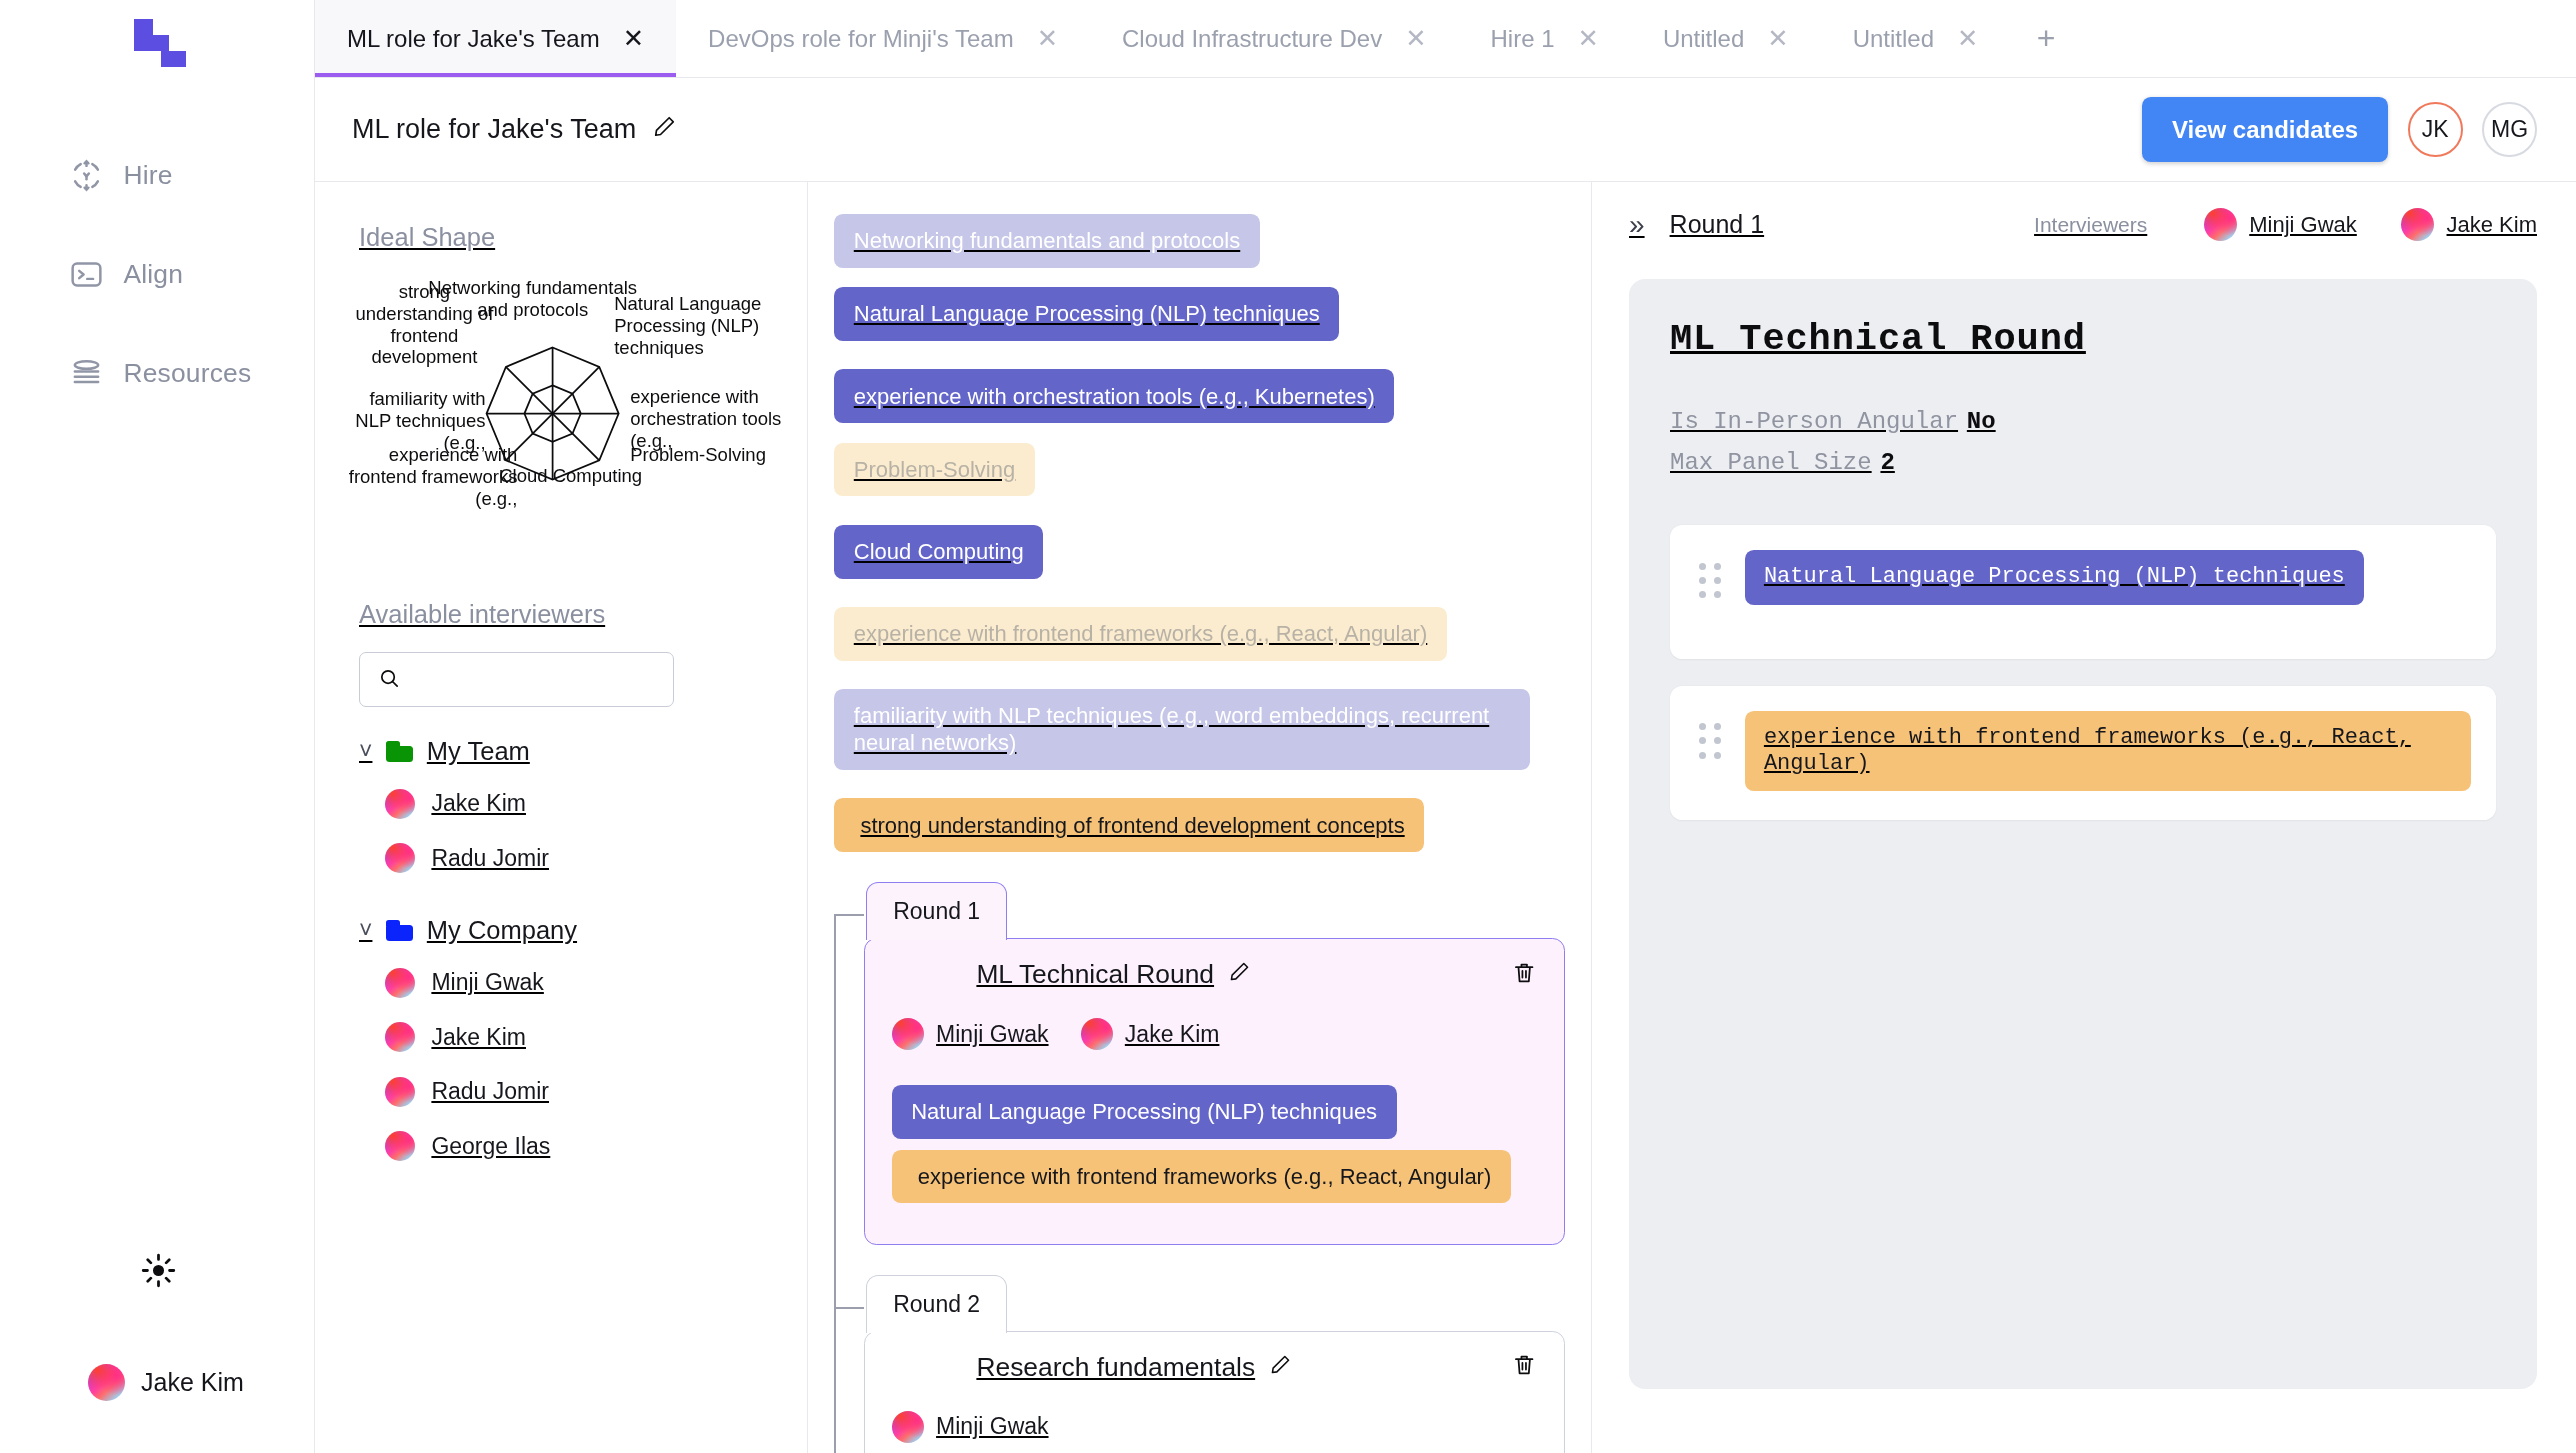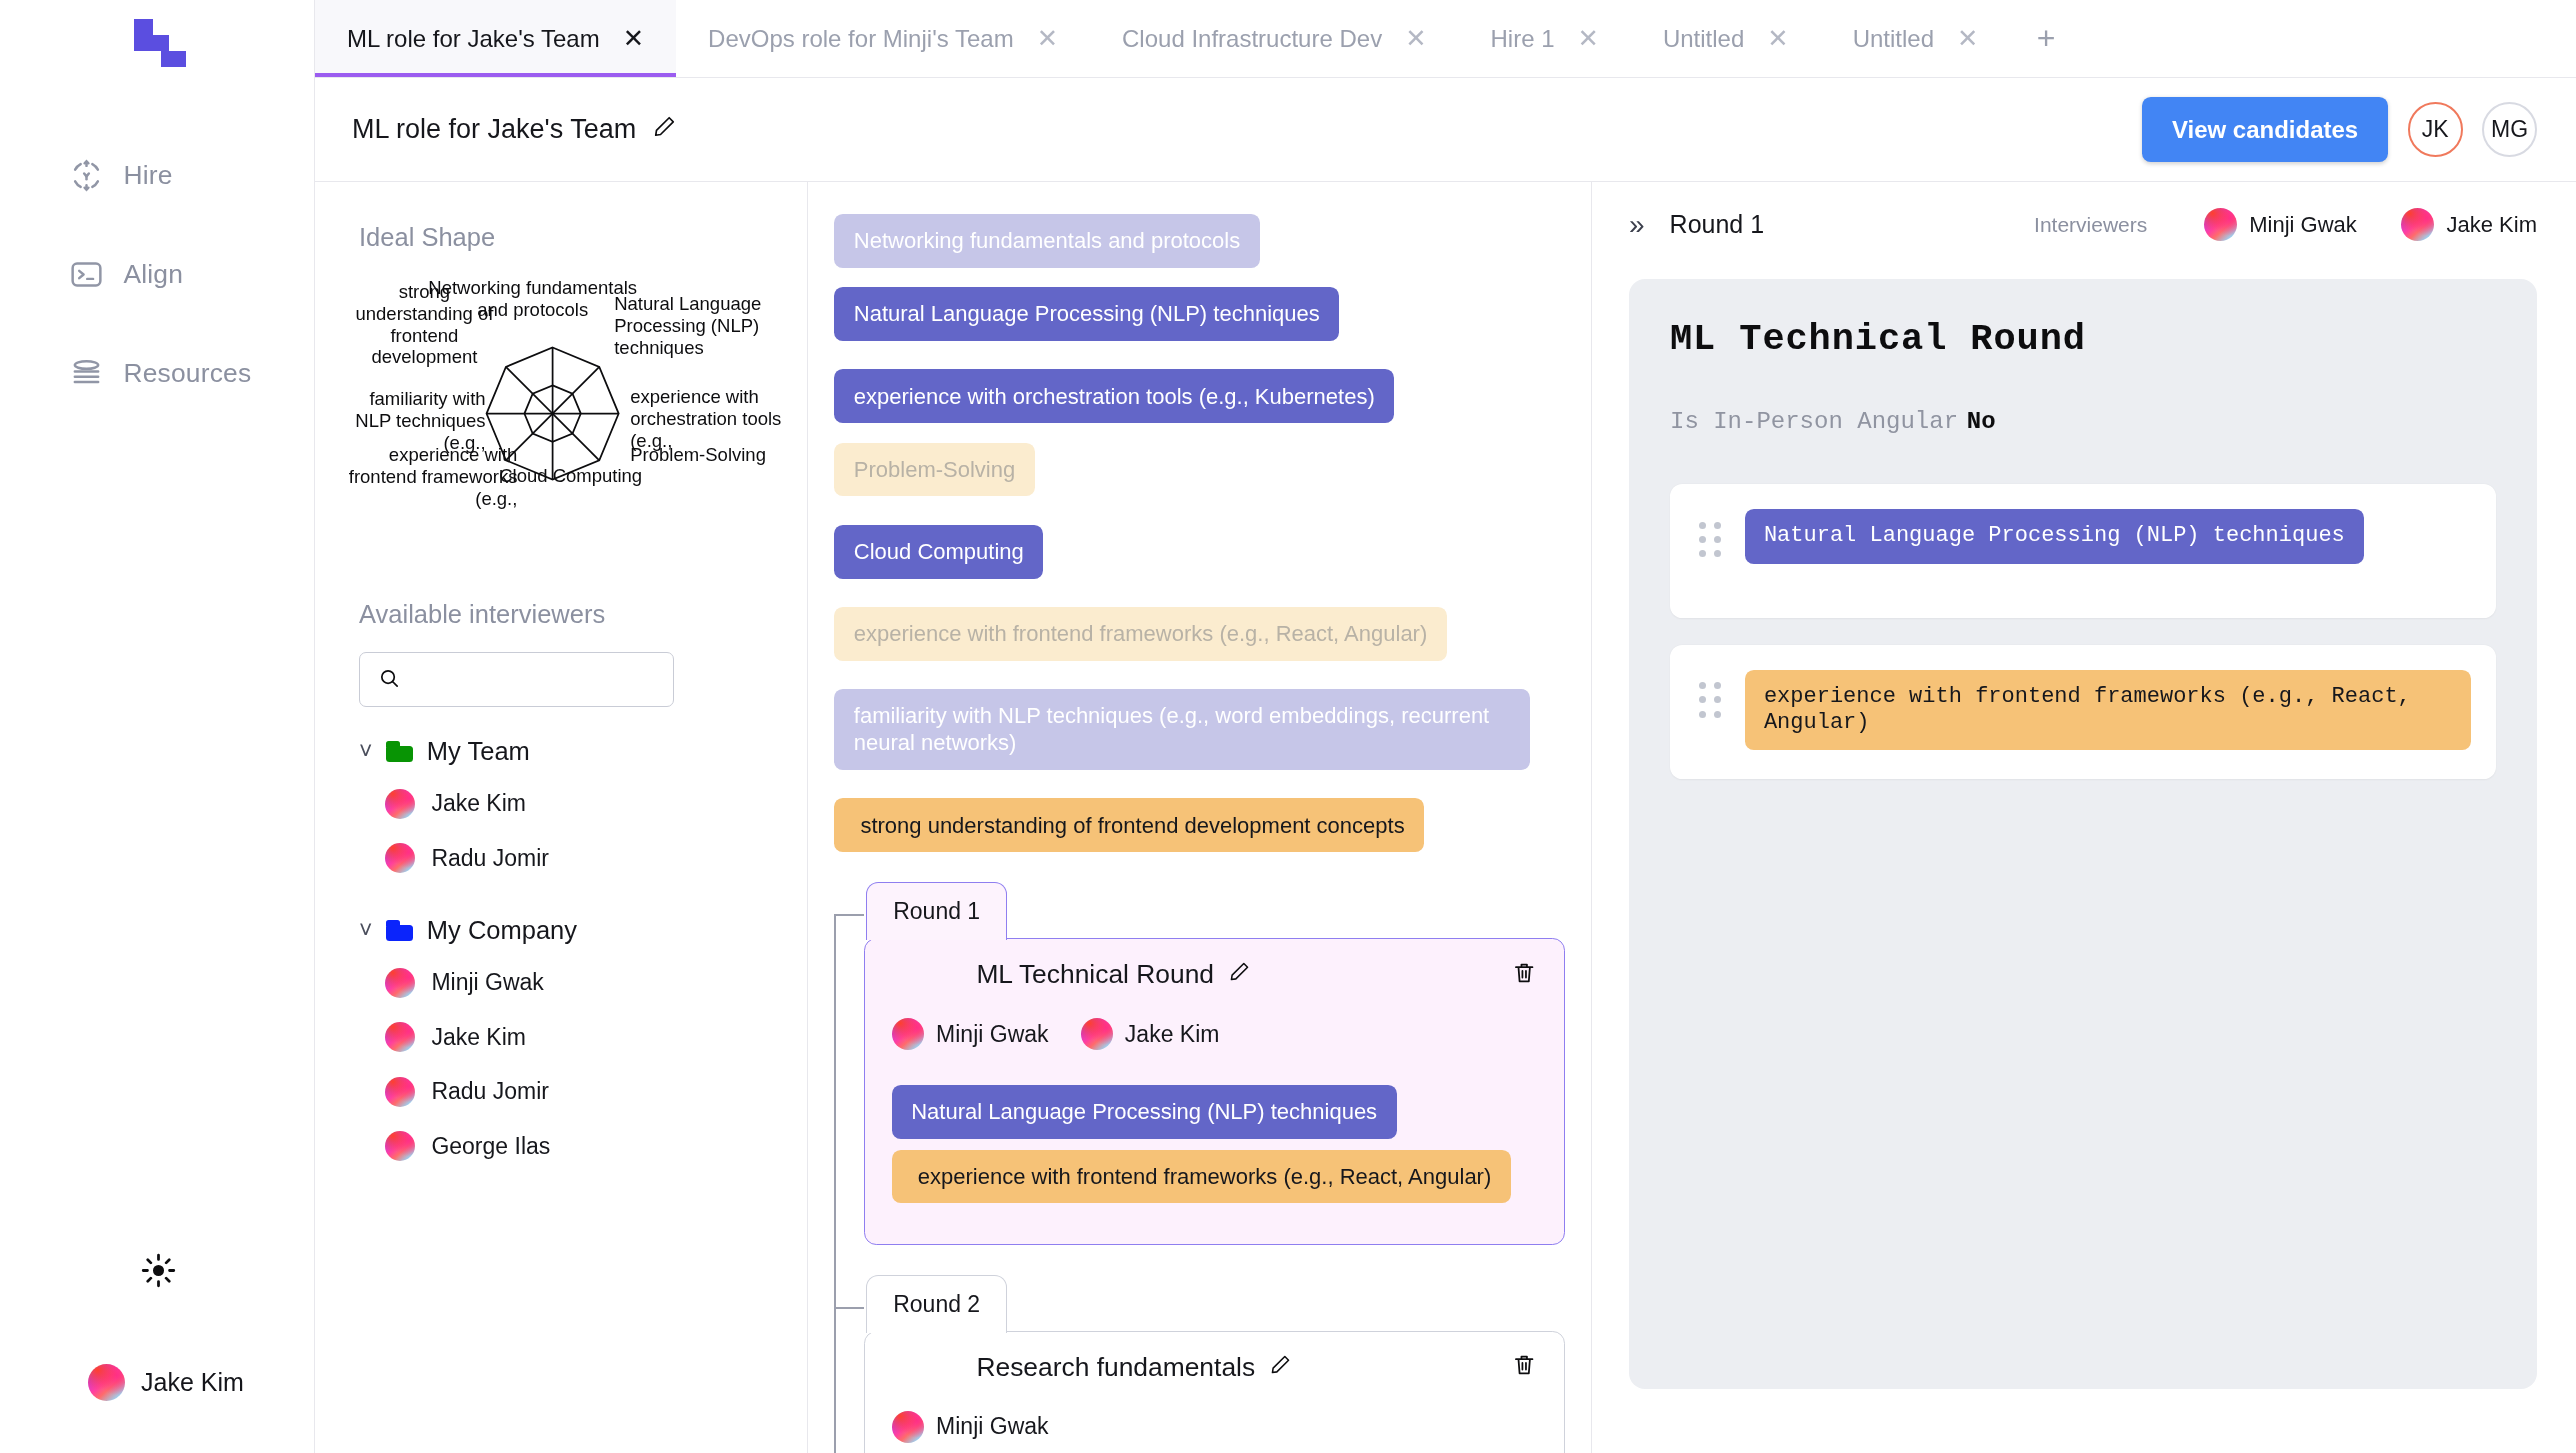--- a/index.html
+++ b/index.html
@@ -83,21 +83,21 @@
     padding: 18.5px 30px; cursor: pointer; box-shadow: 0 1.8px 4.4px rgba(0,0,0,.18);
   }
   .avcircle {
     width: 55px; height: 55px; border-radius: 50%; border: 2.6px solid #d8dae2;
     display: flex; align-items: center; justify-content: center;
     font-size: 23px; color: #16171c; margin-left: 19.4px; cursor: pointer; background:#fff;
   }
   .avcircle.ring { border-color: #f0795c; }
 
   
-  .body3 { flex: 1; display: flex; min-height: 0; }
+  .body3 { flex: 1; display: flex; min-height: 0; text-decoration: underline; }
 
   
   .col-left {
     width: 493px; flex: 0 0 493px; border-right: 0.9px solid #e8e8ed;
     padding: 41px 35px 0 44px; position: relative; overflow: hidden; background:#fff;
   }
   .sec-title { font-size: 25.5px; color: #8b90a0; margin-bottom: 16px; }
   .radar-wrap { position: relative; width: 414px; height: 300px; margin: 5.3px 0 32px -8.8px; }
   .radar-wrap svg { position: absolute; left: 0; top: 0; }
   .radar-lbl {
@@ -522,20 +522,23 @@
           </span>
         </div>
 
         <div class="rp-card">
           <div class="rp-title">ML Technical Round</div>
 
           <div class="rp-kv">
             <div class="row">
               <span class="k">Is In-Person Angular</span><span class="v">No</span>
             </div>
+            <div class="row">
+              <span class="k">Max Panel Size</span><span class="v">2</span>
+            </div>
           </div>
 
           <div class="rp-items">
             <div class="rp-item">
               <span class="dragdots">
                   <i></i>
                   <i></i>
                   <i></i>
                   <i></i>
                   <i></i>

